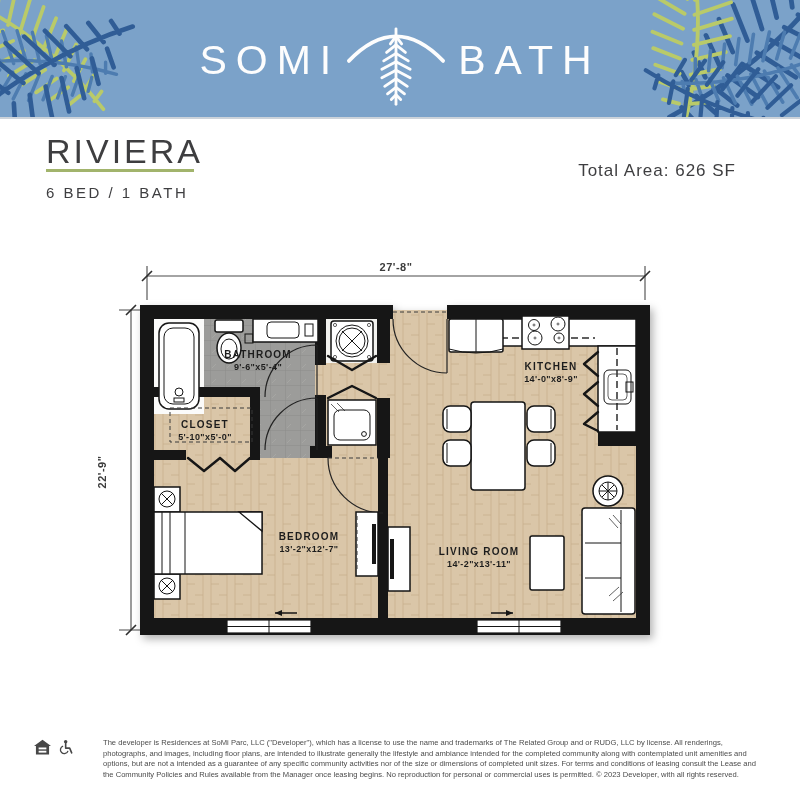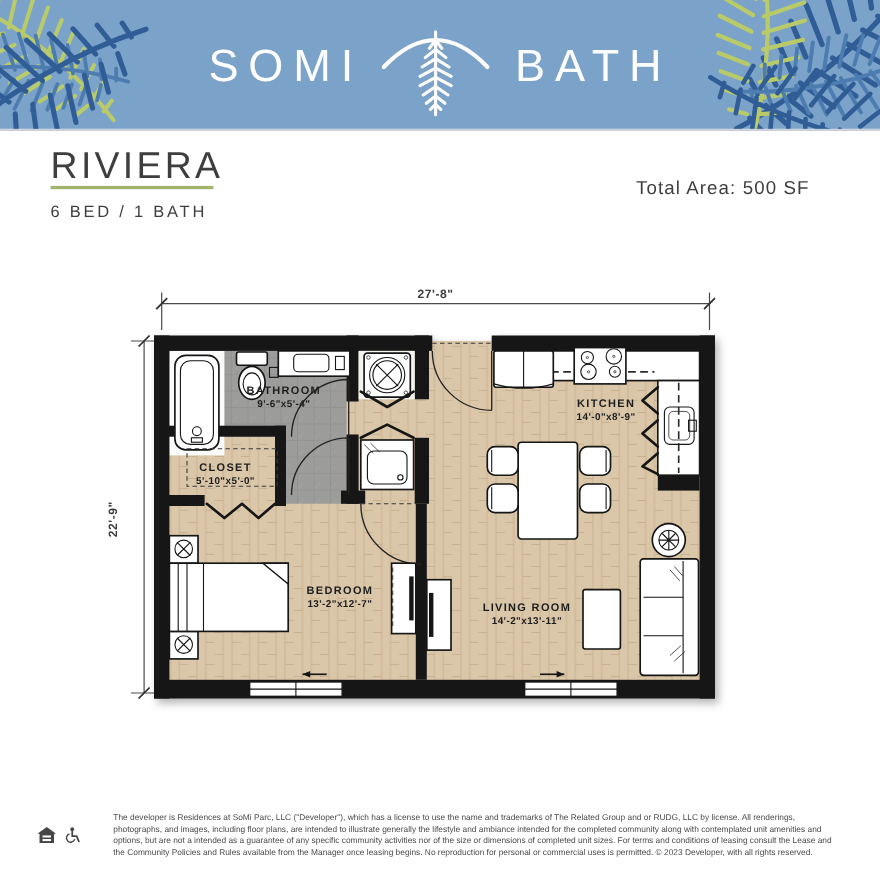--- a/index.html
+++ b/index.html
@@ -9,21 +9,21 @@
   }
   
   .banner{
     position:absolute;left:0;top:0;width:800px;height:117px;
     background:var(--header-bg,#7ba2c9);
     border-bottom:2px solid #ccd3da;
   }
   .banner .palms{position:absolute;left:0;top:0;width:800px;height:117px}
   .logo{
     position:absolute;left:0;top:0;width:100%;height:100%;
-    display:flex;align-items:center;justify-content:center;gap:20px;color:#fdfdfd;
+    display:flex;align-items:center;justify-content:center;gap:10px;color:#fdfdfd;
   }
   .brand{font-size:41px;letter-spacing:9px;font-weight:400;line-height:1;transform:translateY(2px)}
   .brand.left{margin-right:-6px}
   
   .plan-name{position:absolute;left:46px;top:132px;font-size:34px;letter-spacing:3px;
     color:var(--ink,#3e3e40);font-weight:500;margin:0}
   .rule{position:absolute;left:46px;top:169px;width:148px;height:3px;background:var(--accent-green,#a2b46c)}
   .bedbath{position:absolute;left:46px;top:184px;font-size:15px;letter-spacing:2.5px;
     color:var(--ink,#3e3e40);font-weight:500}
   .area{position:absolute;right:64px;top:161px;font-size:17px;letter-spacing:1px;
@@ -37,21 +37,21 @@
   .dash{fill:none;stroke:#2c2c2c;stroke-width:1.5;stroke-dasharray:7 4}
   .dashfine{fill:none;stroke:#3a3a3a;stroke-width:1;stroke-dasharray:4 3}
   .arc{fill:none;stroke:#232323;stroke-width:1.2}
   .chev{fill:none;stroke:#161616;stroke-width:2.4;stroke-linecap:round;stroke-linejoin:round}
   .rname{font:bold 10px "Liberation Sans",sans-serif;letter-spacing:1.2px;fill:#1e1e1e;text-anchor:middle}
   .rdim{font:bold 9px "Liberation Sans",sans-serif;letter-spacing:.4px;fill:#1e1e1e;text-anchor:middle}
   .dimt{font:bold 11px "Liberation Sans",sans-serif;letter-spacing:.5px;fill:#3c3c3c;text-anchor:middle}
   .dimline{stroke:var(--dim-gray,#4a4a4a);stroke-width:1.1;fill:none}
   .tick{stroke:#2e2e2e;stroke-width:1.6}
   
-  .footer{position:absolute;left:33px;top:738px;width:740px;display:flex;align-items:center}
+  .footer{position:absolute;left:33px;top:738px;width:740px;display:flex;align-items:flex-start}
   .footer-icons{display:flex;gap:7px;flex:0 0 auto;margin-right:28px;padding-top:1px}
   .disclaimer{font-size:7.6px;line-height:1.4;color:var(--footer-text,#4b4b4b);margin:0;width:660px}
 </style>
 </head>
 <body>
 
 <header class="banner">
   <svg class="palms" viewBox="0 0 800 117" aria-hidden="true">
     <defs>
       <g id="frond" fill="none" stroke-width="3.1" stroke-linecap="round">
@@ -84,21 +84,21 @@
         <path d="M0,34 L-5,39 M0,34 L5,39"></path>
       </g>
     </svg>
     <span class="brand">BATH</span>
   </div>
 </header>
 
 <h1 class="plan-name">RIVIERA</h1>
 <div class="rule"></div>
 <div class="bedbath">6 BED / 1 BATH</div>
-<div class="area">Total Area: 500 SF</div>
+<div class="area">Total Area: 626 SF</div>
 
 <svg class="floorplan" viewBox="0 0 590 400">
   <defs>
     <pattern id="wood" width="24" height="20" patternUnits="userSpaceOnUse">
       <rect width="24" height="20" fill="var(--floor-wood,#dac6a8)"></rect>
       <path d="M8,0 V20 M16,0 V20" stroke="#cab290" stroke-width=".9"></path>
       <path d="M0,5 H8 M16,14 H24" stroke="#c6ae8c" stroke-width=".8"></path>
     </pattern>
     <pattern id="tile" width="15" height="15" patternUnits="userSpaceOnUse">
       <rect width="15" height="15" fill="var(--floor-tile,#9c9c9a)"></rect>

